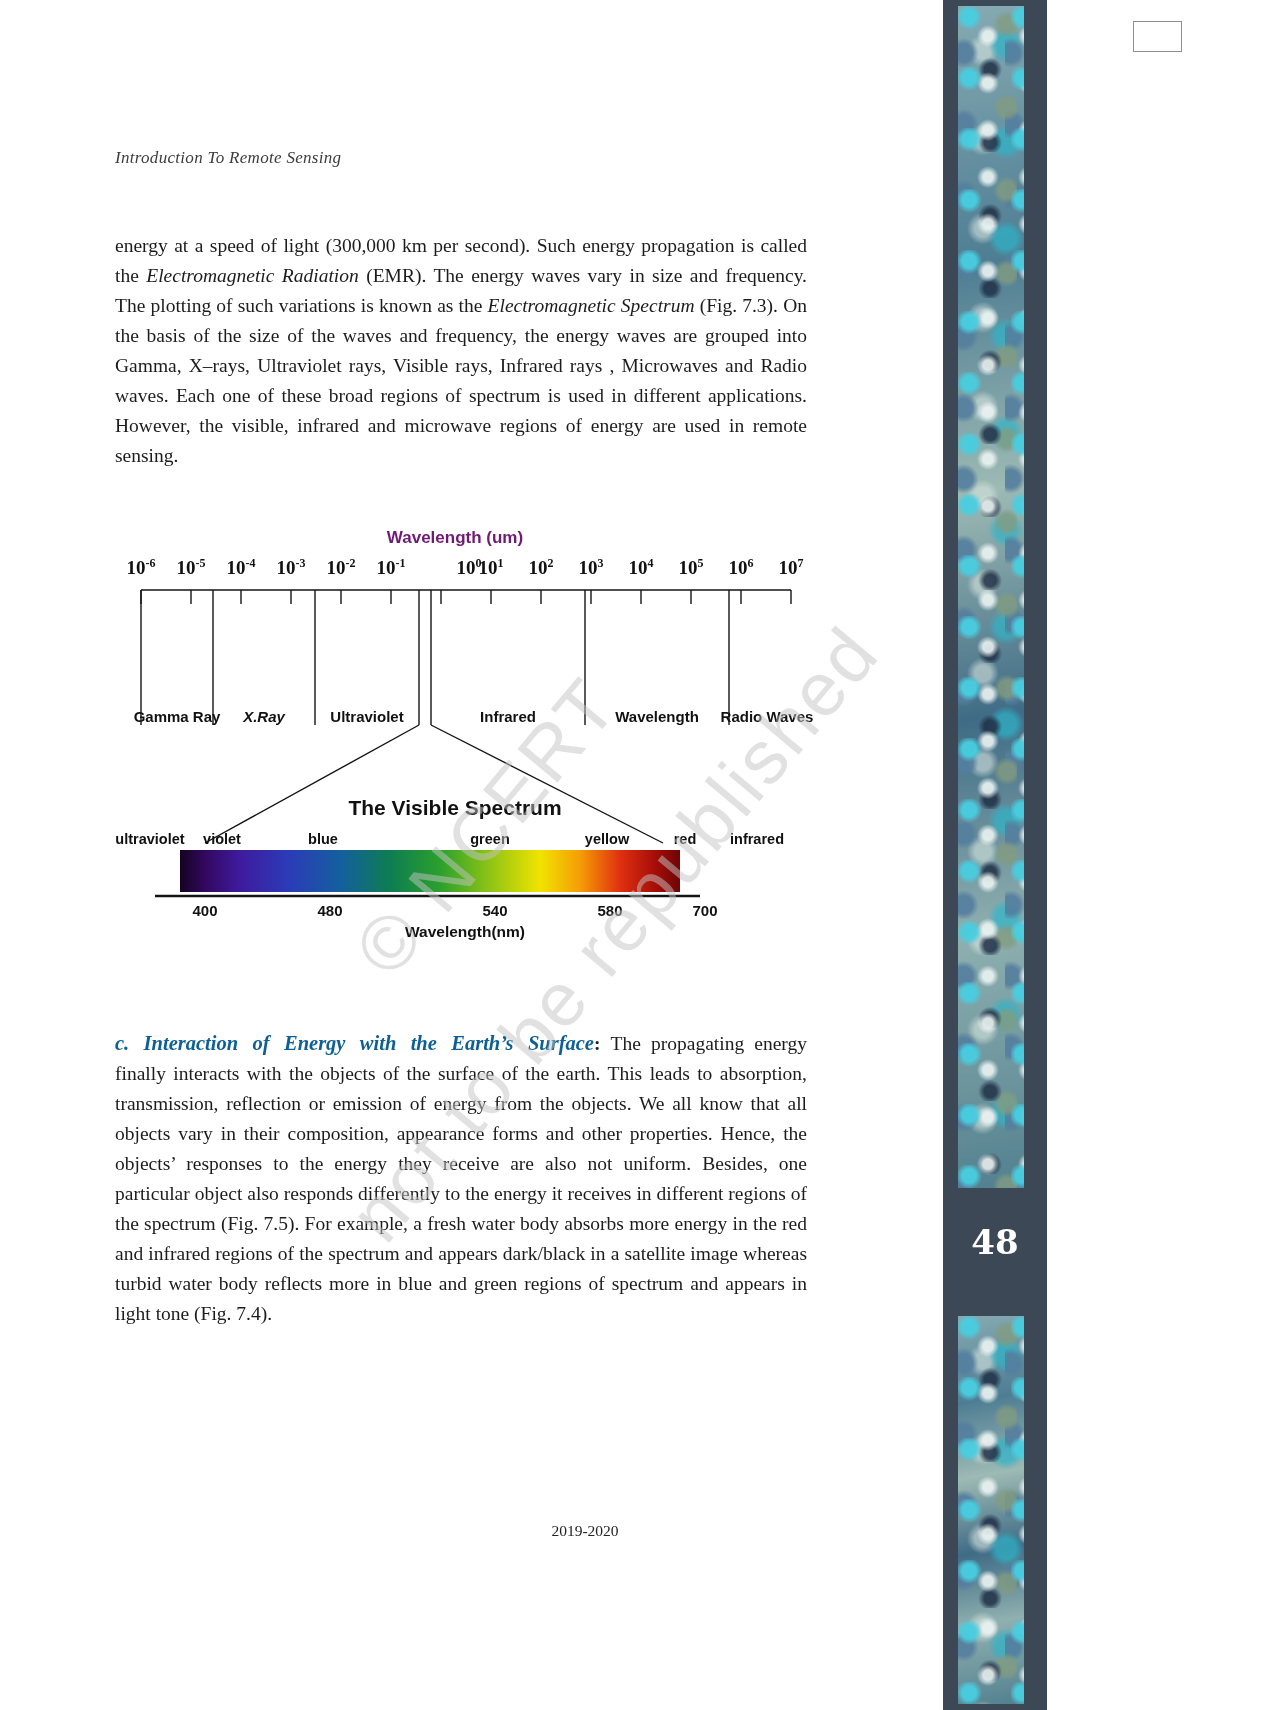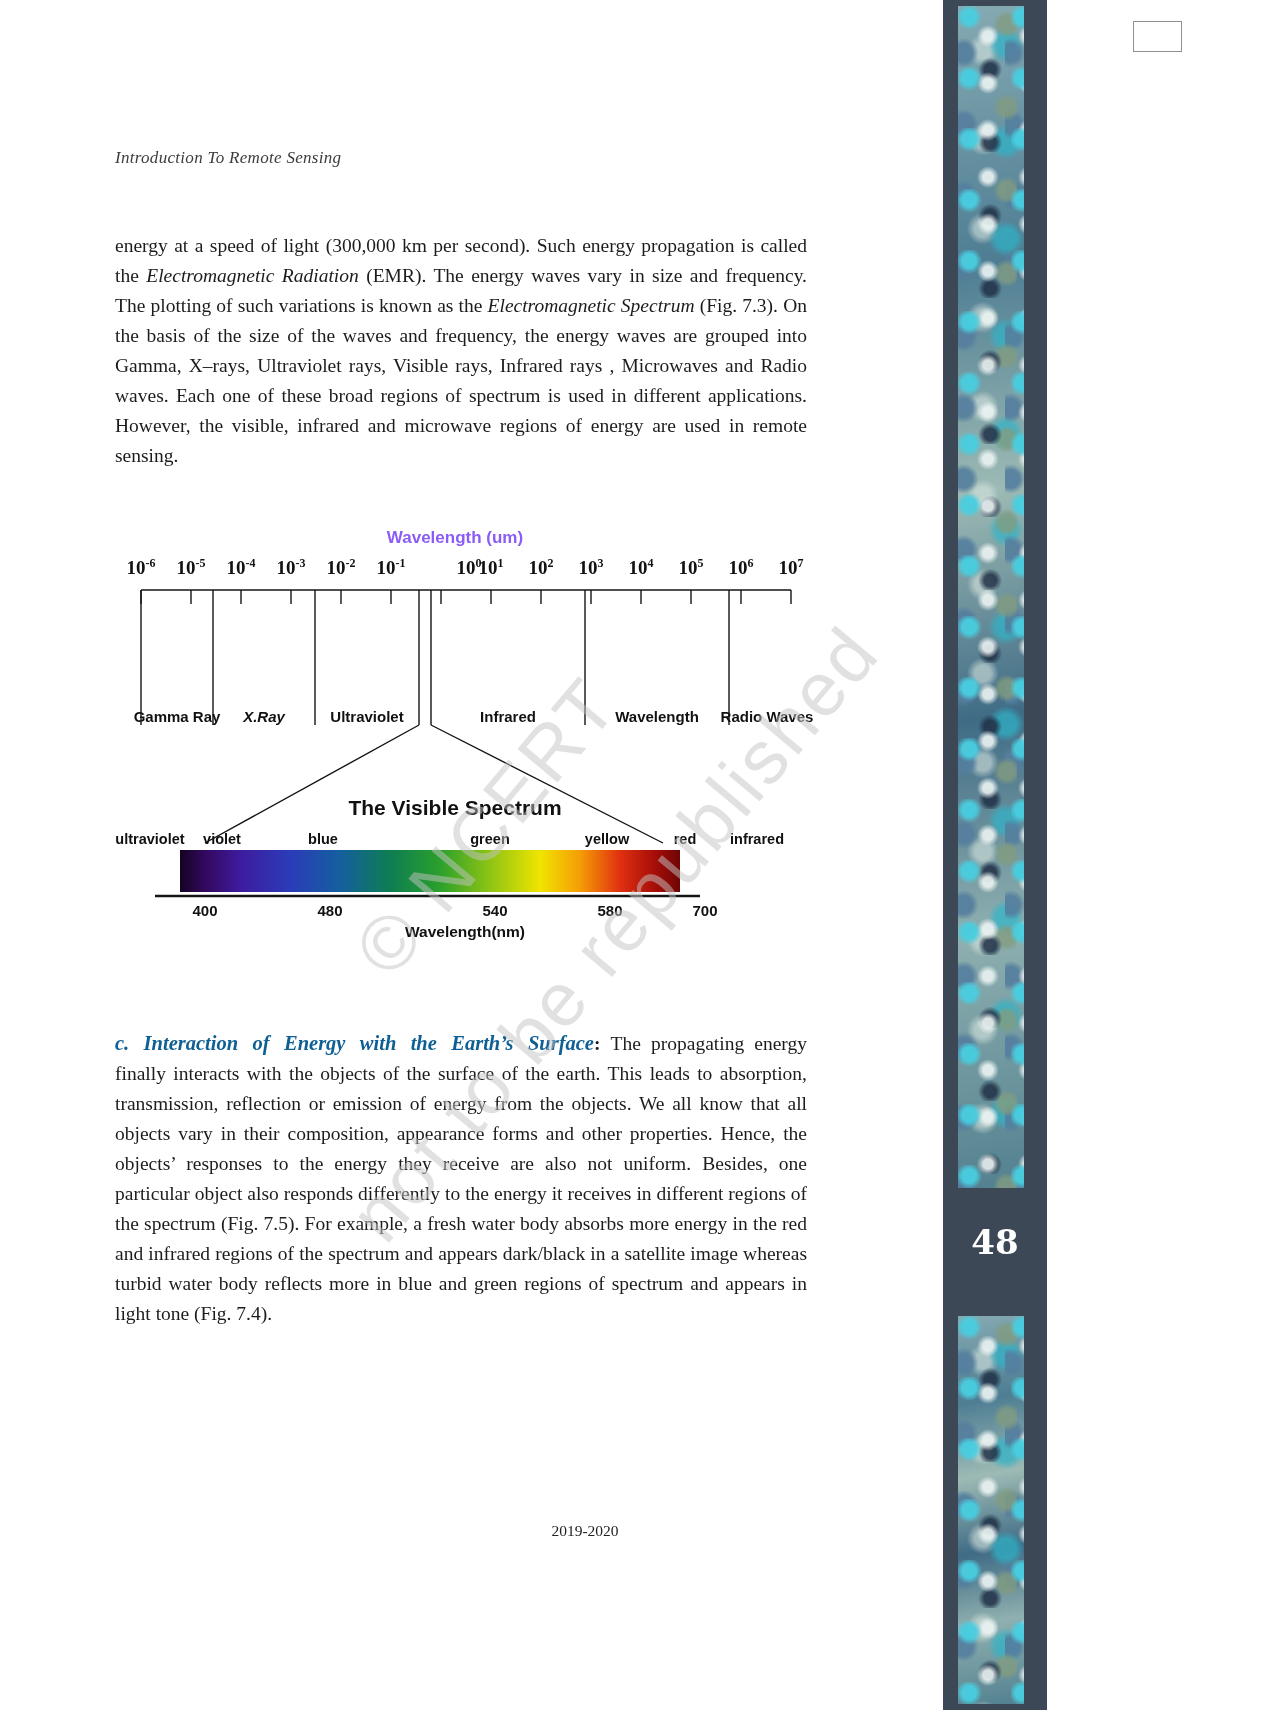--- a/index.html
+++ b/index.html
@@ -25,21 +25,21 @@
   #para2{top:1028px;}
   .sec-heading{
     font-family:"Liberation Serif",serif;font-weight:bold;font-style:italic;
     font-size:20.5px;color:var(--heading-blue);word-spacing:4px;
   }
   .sec-colon{font-weight:bold;color:#1c1c1c;}
   
   .figure{position:absolute;left:115px;top:525px;width:720px;height:480px;}
   .fig-axis-title{
     position:absolute;top:3px;left:0;width:680px;text-align:center;
-    font-family:"Liberation Sans",sans-serif;font-weight:bold;font-size:17px;color:#8b5cf6;
+    font-family:"Liberation Sans",sans-serif;font-weight:bold;font-size:17px;color:#701a75;
   }
   .scale-row{position:absolute;top:31px;left:0;width:720px;height:26px;}
   .pow{
     position:absolute;transform:translateX(-50%);white-space:nowrap;
     font-family:"Liberation Serif",serif;font-weight:bold;font-size:19px;color:#111;
   }
   .pow sup{font-size:12px;}
   .fig-lines{position:absolute;left:0;top:0;z-index:1;}
   .fig-lines line{stroke:#141414;stroke-width:1.4;}
   .fig-lines line.thick{stroke-width:2.6;}

